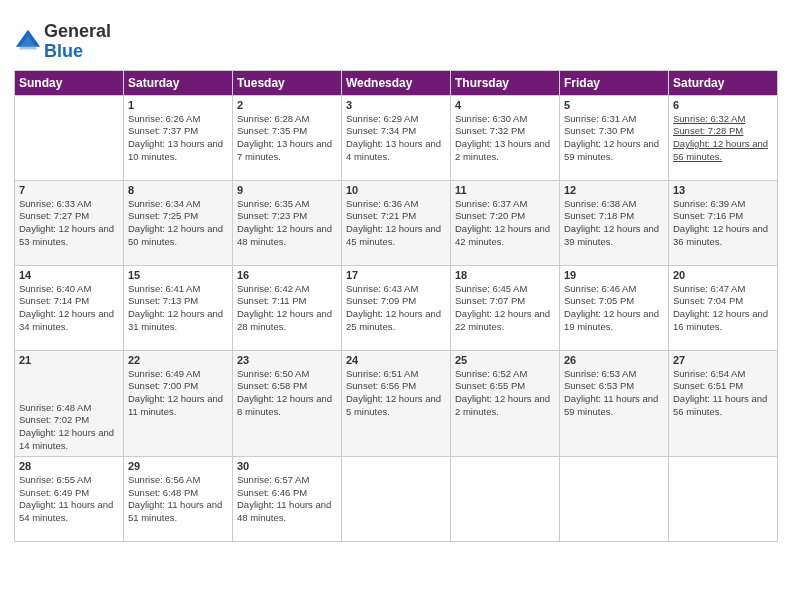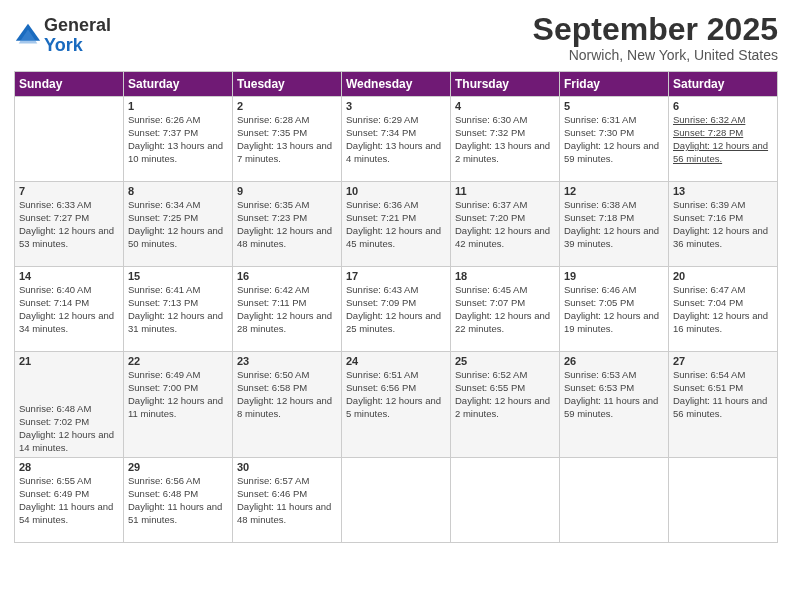--- a/index.html
+++ b/index.html
@@ -6,21 +6,21 @@
     body {
       width: 792px;
       height: 612px;
       font-family: Arial, sans-serif;
       background: #fff;
       overflow: hidden;
     }
     .container {
       width: 792px;
       height: 612px;
-      padding: 12px 14px 10px 14px;
+      padding: 18px 14px 10px 14px;
     }
     .header {
       display: flex;
       justify-content: space-between;
       align-items: flex-start;
       margin-bottom: 8px;
     }
     .logo {
       display: flex;
       align-items: center;
@@ -110,26 +110,22 @@
 
 <div class="container">
   <div class="header">
     <div class="logo">
       <svg class="logo-icon" viewBox="0 0 30 30" xmlns="http://www.w3.org/2000/svg">
         <polygon points="15,2 28,20 2,20" fill="#1a6bbf"></polygon>
         <polygon points="15,8 25,23 5,23" fill="#4a90d9" opacity="0.5"></polygon>
       </svg>
       <div class="logo-text">
         <span class="logo-general">General</span>
-        <span class="logo-blue">York</span>
+        <span class="logo-blue">Blue</span>
       </div>
-    </div>
-    <div class="title-block">
-      <div class="month-title">September 2025</div>
-      <div class="location">Norwich, New York, United States</div>
     </div>
   </div>
 
   <table>
     <thead>
       <tr>
         <th>Sunday</th>
         <th>Saturday</th>
         <th>Tuesday</th>
         <th>Wednesday</th>

